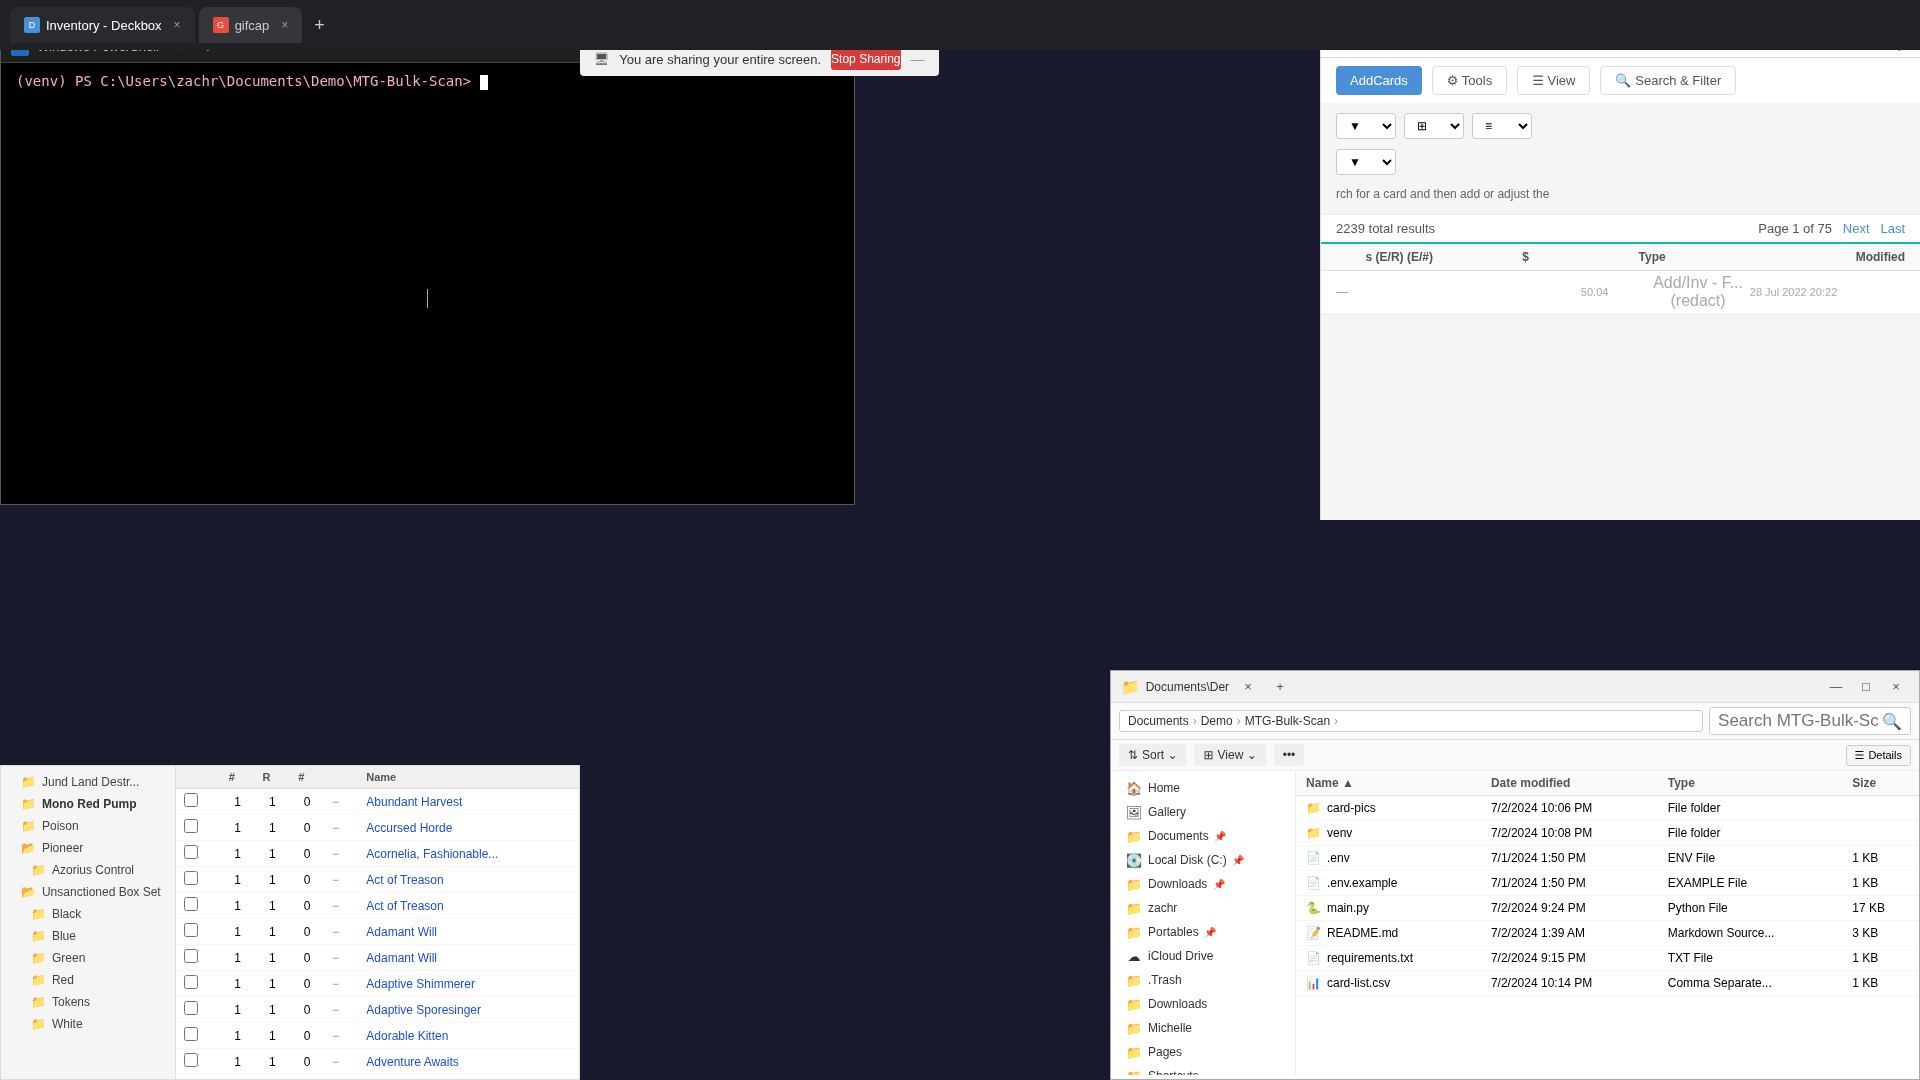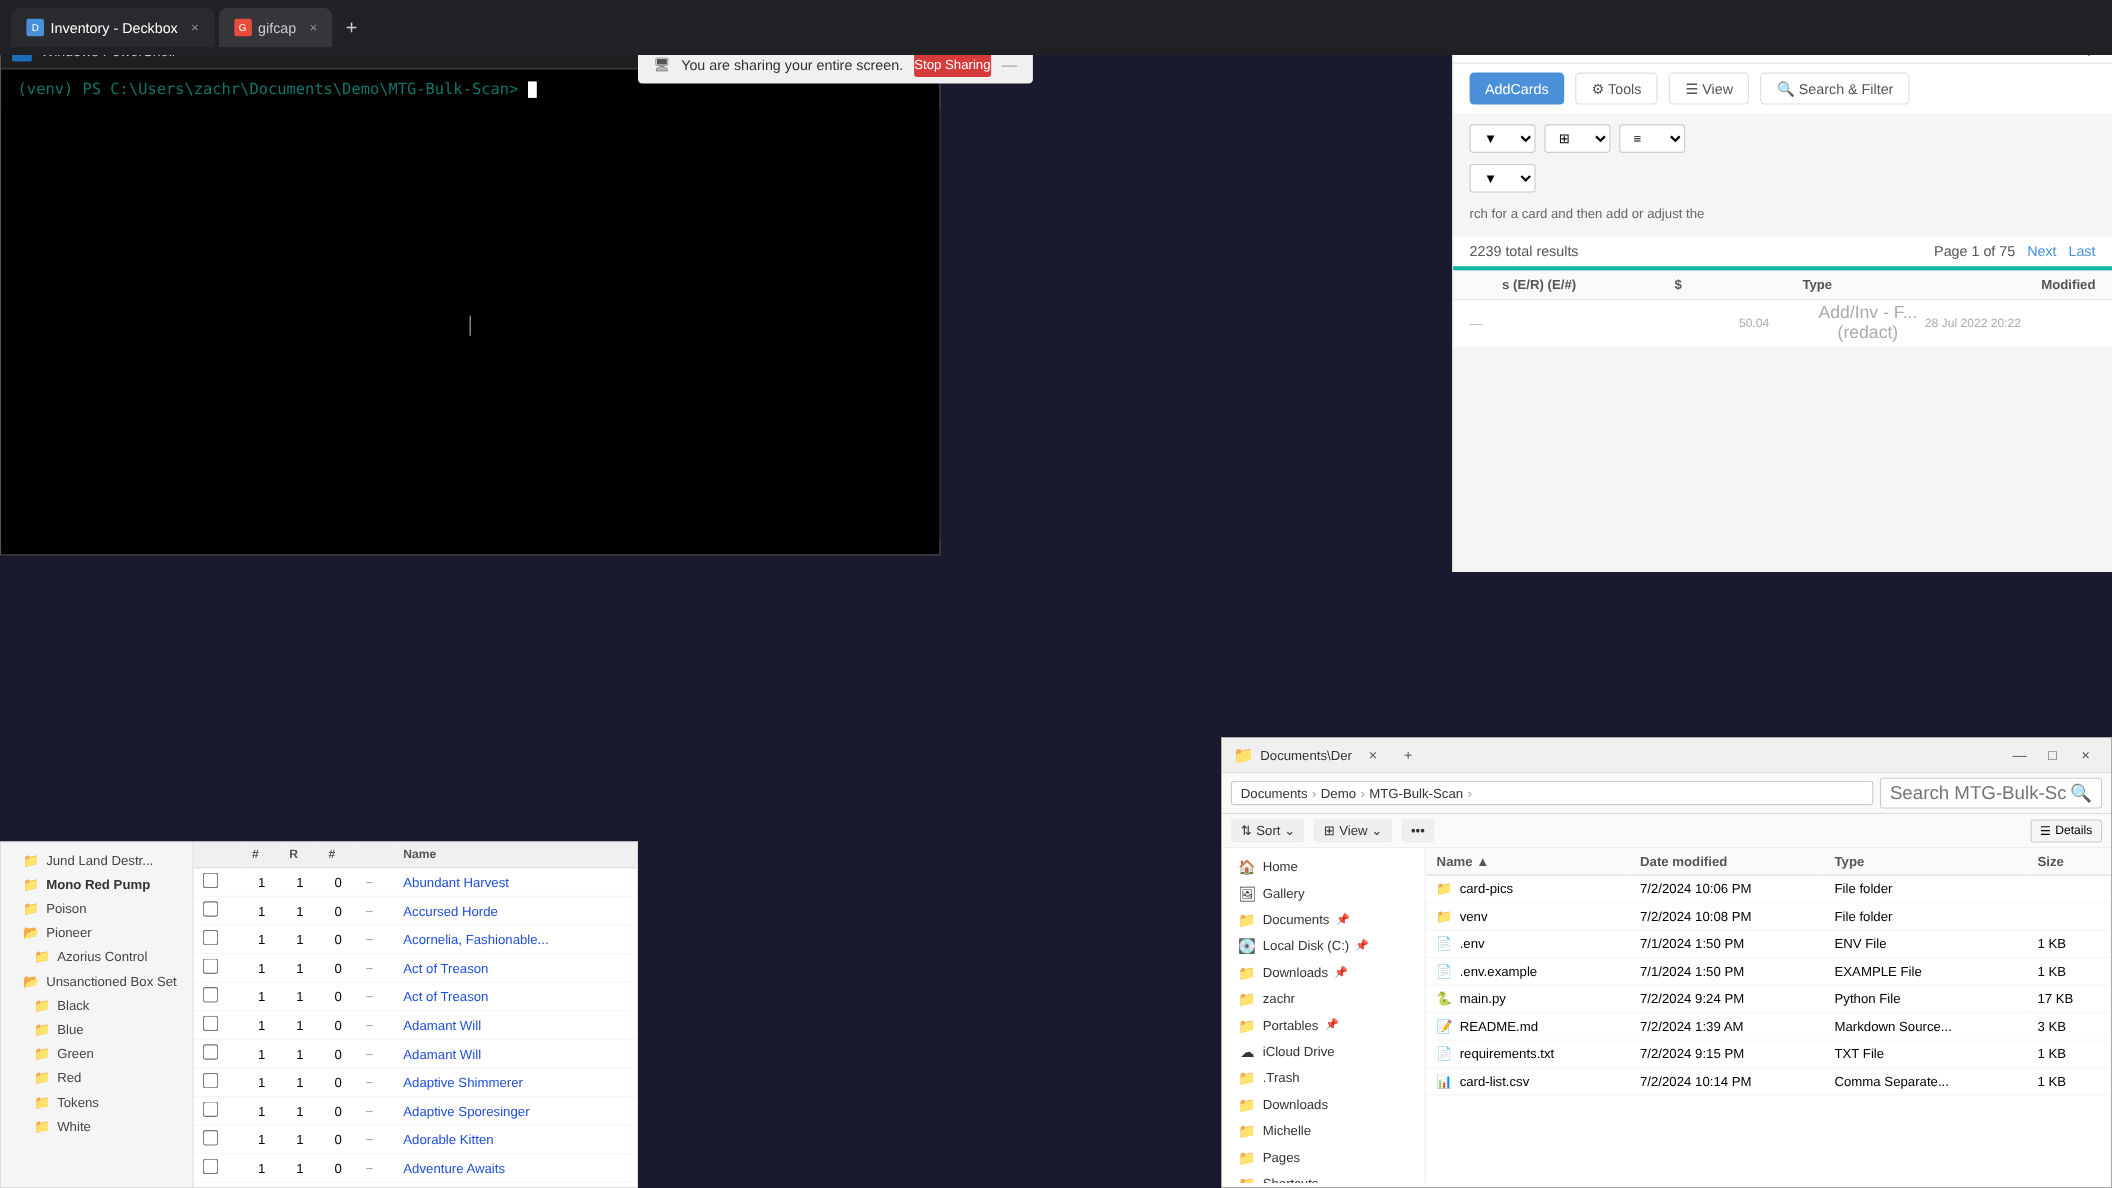--- a/index.html
+++ b/index.html
@@ -15,37 +15,37 @@
     .new-tab { color: #ccc; font-size: 18px; cursor: pointer; padding: 0 8px; }
 
     
     .powershell-window { position: absolute; top: 30px; left: 0; width: 855px; height: 475px; background: #000; border: 1px solid #555; z-index: 50; }
     .ps-titlebar { background: #1f1f1f; height: 32px; display: flex; align-items: center; justify-content: space-between; padding: 0 10px; border-bottom: 1px solid #444; }
     .ps-title-left { display: flex; align-items: center; gap: 8px; color: #ccc; font-size: 13px; }
     .ps-icon { width: 18px; height: 18px; background: #1e6bb8; border-radius: 2px; display: flex; align-items: center; justify-content: center; font-size: 10px; color: white; }
     .ps-controls { display: flex; gap: 8px; }
     .ps-btn { width: 16px; height: 16px; cursor: pointer; color: #ccc; font-size: 12px; display: flex; align-items: center; justify-content: center; }
     .ps-new-tab { color: #ccc; font-size: 14px; cursor: pointer; margin-left: 10px; }
-    .ps-content { padding: 10px 15px; color: #0f766e; font-family: 'Consolas', monospace; font-size: 14px; }
+    .ps-content { padding: 10px 15px; color: #f9a8d4; font-family: 'Consolas', monospace; font-size: 14px; }
     .ps-notification { position: absolute; top: 42px; left: 580px; background: #f0f0f0; border-radius: 4px; padding: 6px 14px; display: flex; align-items: center; gap: 10px; font-size: 13px; color: #333; z-index: 60; }
     .stop-sharing-btn { background: #d63b3b; color: white; border: none; padding: 4px 0; border-radius: 3px; cursor: pointer; font-size: 12px; }
     .ps-cursor { display: inline-block; background: #fff; width: 8px; height: 15px; animation: blink 1s infinite; vertical-align: middle; }
     @keyframes blink { 0%,100% { opacity: 1; } 50% { opacity: 0; } }
 
     
     .deckbox-panel { position: absolute; top: 30px; right: 0; width: 600px; height: 490px; background: #f5f5f5; border-left: 1px solid #ddd; z-index: 40; }
     .deckbox-nav { background: #fff; border-bottom: 1px solid #ddd; padding: 6px 15px; display: flex; align-items: center; justify-content: flex-end; gap: 15px; font-size: 13px; color: #555; }
     .deckbox-toolbar { background: #fff; padding: 8px 15px; display: flex; gap: 10px; }
     .deckbox-btn { background: #4a90d9; color: white; border: none; padding: 6px 14px; border-radius: 4px; font-size: 13px; cursor: pointer; }
     .deckbox-btn.secondary { background: transparent; color: #555; border: 1px solid #ddd; }
     .deckbox-content { padding: 10px 15px; font-size: 13px; color: #555; }
     .deckbox-filters { display: flex; gap: 8px; margin-bottom: 10px; }
     .filter-select { border: 1px solid #ccc; background: #fff; padding: 4px 8px; border-radius: 3px; font-size: 12px; min-width: 60px; }
     .deckbox-info { color: #666; font-size: 12px; line-height: 1.6; }
-    .results-bar { display: flex; align-items: center; justify-content: space-between; padding: 6px 15px; background: #fff; border-top: 1px solid #eee; border-bottom: 4px solid #14b8a6; font-size: 13px; color: #555; }
+    .results-bar { display: flex; align-items: center; justify-content: space-between; padding: 6px 15px; background: #fff; border-top: 1px solid #eee; border-bottom: 2px solid #14b8a6; font-size: 13px; color: #555; }
     .table-header { display: flex; background: #f9f9f9; padding: 6px 15px; border-bottom: 1px solid #e0e0e0; font-size: 12px; font-weight: bold; color: #555; }
     .col-er { flex: 1; text-align: center; }
     .col-price { flex: 1; text-align: center; }
     .col-type { flex: 1; text-align: center; }
     .col-modified { flex: 1.5; text-align: right; }
     .table-row { display: flex; align-items: center; padding: 3px 15px; border-bottom: 1px solid #f0f0f0; font-size: 12px; color: #333; background: #fff; }
     .row-text { flex: 2; color: #aaa; font-style: italic; overflow: hidden; text-overflow: ellipsis; white-space: nowrap; }
 
     
     .inventory-panel { position: absolute; bottom: 0; left: 0; width: 580px; height: 315px; background: #fff; border: 1px solid #ddd; z-index: 45; overflow: hidden; }

